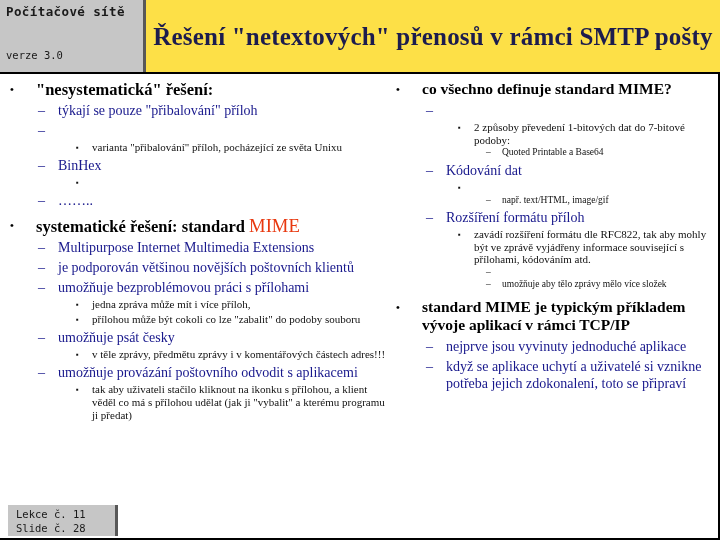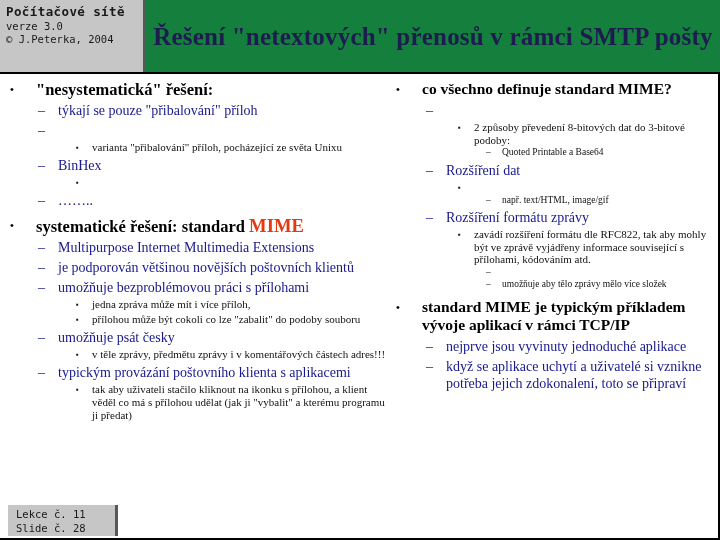--- a/index.html
+++ b/index.html
@@ -14,21 +14,21 @@
     background: #ffffff;
     overflow: hidden;
     font-family: "Liberation Serif", "DejaVu Serif", serif;
   }
 
   
   #header-band {
     position: absolute;
     left: 0; top: 0;
     width: 720px; height: 72px;
-    background: #15803d;
+    background: #fde047;
   }
   #course-box {
     position: absolute;
     left: 0; top: 0;
     width: 146px; height: 72px;
     background: #c6c6c6;
     border-right: 3px solid #585858;
     box-sizing: border-box;
     font-family: "DejaVu Sans Mono", "Liberation Mono", monospace;
     color: #1a1a1a;
@@ -38,20 +38,21 @@
     font-size: 12.5px;
     font-weight: bold;
     letter-spacing: .4px;
     line-height: 16px;
     white-space: nowrap;
   }
   .course-line {
     font-size: 10.5px;
     line-height: 13px;
     white-space: nowrap;
+    margin-top: 29px;
   }
 
   #slide-title {
     position: absolute;
     left: 150px; top: 2px;
     width: 566px; height: 68px;
     display: flex;
     align-items: center;
     justify-content: center;
     text-align: center;
@@ -137,21 +138,21 @@
 
   
   #col-right .l1 { padding-left: 6px; font-size: 15.5px; line-height: 18.5px; }
   #col-right .l1 > .mk { width: 26px; }
   #col-right .l2 { padding-left: 36px; font-size: 14px; line-height: 17px; }
   #col-right .l3 { padding-left: 68px; font-size: 11px; line-height: 12.5px; }
   #col-right .l4 { padding-left: 96px; font-size: 9.5px; line-height: 11px; }
 
   .spacer-sm { height: 6px; }
 
-  .mime-red { color: #e8380f; font-weight: bold; }
+  .mime-red { color: #e8380f; font-weight: normal; }
   .cap { font-size: 1.13em; }
 
   
   #footer-box {
     position: absolute;
     left: 2px; top: 505px;
     width: 110px; height: 31px;
     background: #c6c6c6;
     border-right: 3px solid #585858;
     box-sizing: border-box;
@@ -257,21 +258,21 @@
         <span class="tx">umožňuje psát česky</span>
       </div>
 
       <div class="b l3">
         <span class="mk">▪</span>
         <span class="tx">v těle zprávy, předmětu zprávy i v komentářových částech adres!!!</span>
       </div>
 
       <div class="b l2">
         <span class="mk">–</span>
-        <span class="tx">typickým provázání poštovního klienta s aplikacemi</span>
+        <span class="tx">umožňuje provázání poštovního odvodit s aplikacemi</span>
       </div>
 
       <div class="b l3">
         <span class="mk">▪</span>
         <span class="tx">tak aby uživateli stačilo kliknout na ikonku s přílohou, a klient věděl co má s přílohou udělat (jak ji "vybalit" a kterému programu ji předat)</span>
       </div>
 
     </div>
 
     <div id="col-right">
@@ -280,45 +281,45 @@
         <span class="mk">•</span>
         <span class="tx">co všechno definuje standard MIME?</span>
       </div>
 
       <div class="b l2">
         <span class="mk">–</span>
       </div>
 
       <div class="b l3">
         <span class="mk">▪</span>
-        <span class="tx">2 způsoby převedení 8-bitových dat do 3-bitové podoby:</span>
+        <span class="tx">2 způsoby převedení 1-bitových dat do 7-bitové podoby:</span>
       </div>
 
       <div class="b l4">
         <span class="mk">–</span>
         <span class="tx">Quoted Printable a Base64</span>
       </div>
 
       <div class="b l2">
         <span class="mk">–</span>
-        <span class="tx">Rozšíření dat</span>
+        <span class="tx">Kódování dat</span>
       </div>
 
       <div class="b l3">
         <span class="mk">▪</span>
       </div>
 
       <div class="b l4">
         <span class="mk">–</span>
         <span class="tx">např. text/HTML, image/gif</span>
       </div>
 
       <div class="b l2">
         <span class="mk">–</span>
-        <span class="tx">Rozšíření formátu zprávy</span>
+        <span class="tx">Rozšíření formátu příloh</span>
       </div>
 
       <div class="b l3">
         <span class="mk">▪</span>
         <span class="tx">zavádí rozšíření formátu dle RFC822, tak aby mohly být ve zprávě vyjádřeny informace související s přílohami, kódováním atd.</span>
       </div>
 
       <div class="b l4">
         <span class="mk">–</span>
       </div>

